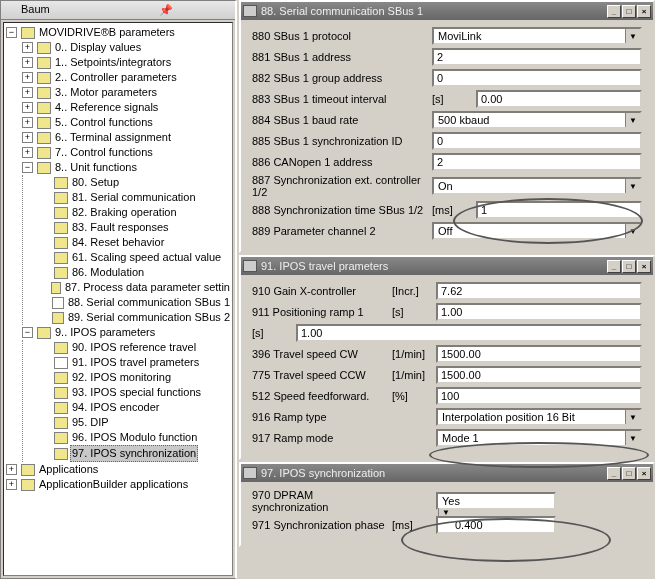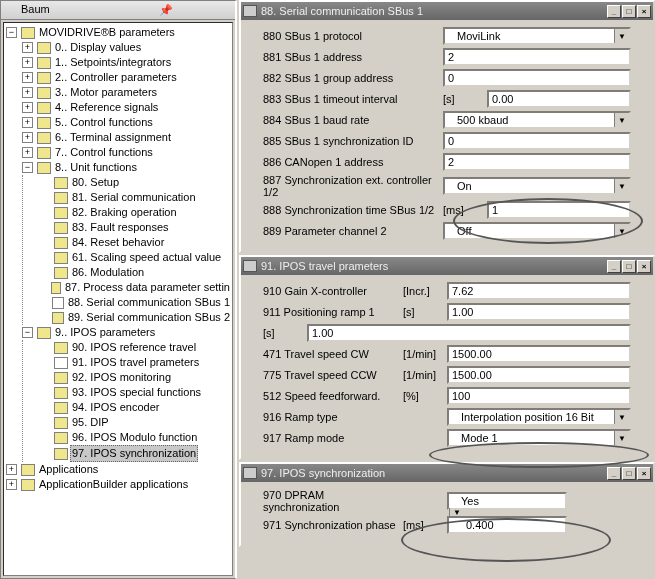--- a/index.html
+++ b/index.html
@@ -21,27 +21,27 @@
 .dots { border-left: 1px dotted #888; }
 .tree .lbl { padding: 0 2px; }
 .tree .sel .lbl { background: #c8c8c8; border: 1px dotted #666; padding: 0 1px; }
 .win { border: 2px solid #d4d0c8; border-top-color: #fff; border-left-color: #fff; background: #d4d0c8; }
 .tbar { background: linear-gradient(#888,#666); color: #eee; display: flex; align-items: center; padding: 1px 2px; height: 18px; }
 .tbar .ticon2 { width: 14px; height: 12px; background: #ccc; border: 1px solid #555; margin-right: 4px; }
 .tbar .ttl { flex: 1; }
 .tbar .btns { display: flex; gap: 1px; }
 .tbar .wb { width: 14px; height: 13px; background: #d4d0c8; border: 1px solid; border-color: #fff #404040 #404040 #fff; font-size: 8px; display: flex; align-items: center; justify-content: center; font-weight: bold; color: #000; cursor: default; }
 .fbody { padding: 4px 8px 8px 8px; }
-.frow { display: flex; align-items: center; margin: 3px 14px; }
+.frow { display: flex; align-items: center; margin: 3px 3px; }
 .flabel { width: 180px; }
 .flabel.sm { width: 140px; }
 .funit { width: 44px; text-align: left; }
 .finput { flex: 1; height: 18px; background: #fff; border: 2px inset #d4d0c8; padding: 1px 3px; }
 .fselect { flex: 1; height: 18px; display: flex; background: #fff; border: 2px inset #d4d0c8; }
-.fselect .sv { flex: 1; padding: 1px 12px; }
+.fselect .sv { flex: 1; padding: 1px 4px; }
 .fselect .ar { width: 15px; background: #d4d0c8; border-left: 1px solid #808080; display: flex; align-items: center; justify-content: center; font-size: 8px; }
 .ell { position: absolute; border: 2px solid #555; border-radius: 50%; pointer-events: none; }
 .right-pane { position: relative; }
 </style>
 </head>
 <body>
 
 <div class="left-pane">
   <div class="pane-title">
     <span>Baum</span>
@@ -369,21 +369,21 @@
         <div class="frow">
           <div class="flabel sm">911 Positioning ramp 1</div>
           <div class="funit">[s]</div>
           <div class="finput">1.00</div>
         </div>
         <div class="frow">
           <div class="funit">[s]</div>
           <div class="finput">1.00</div>
         </div>
         <div class="frow">
-          <div class="flabel sm">471 Travel speed CW</div>
+          <div class="flabel sm">396 Travel speed CW</div>
           <div class="funit">[1/min]</div>
           <div class="finput">1500.00</div>
         </div>
         <div class="frow">
           <div class="flabel sm">775 Travel speed CCW</div>
           <div class="funit">[1/min]</div>
           <div class="finput">1500.00</div>
         </div>
         <div class="frow">
           <div class="flabel sm">512 Speed feedforward.</div>

